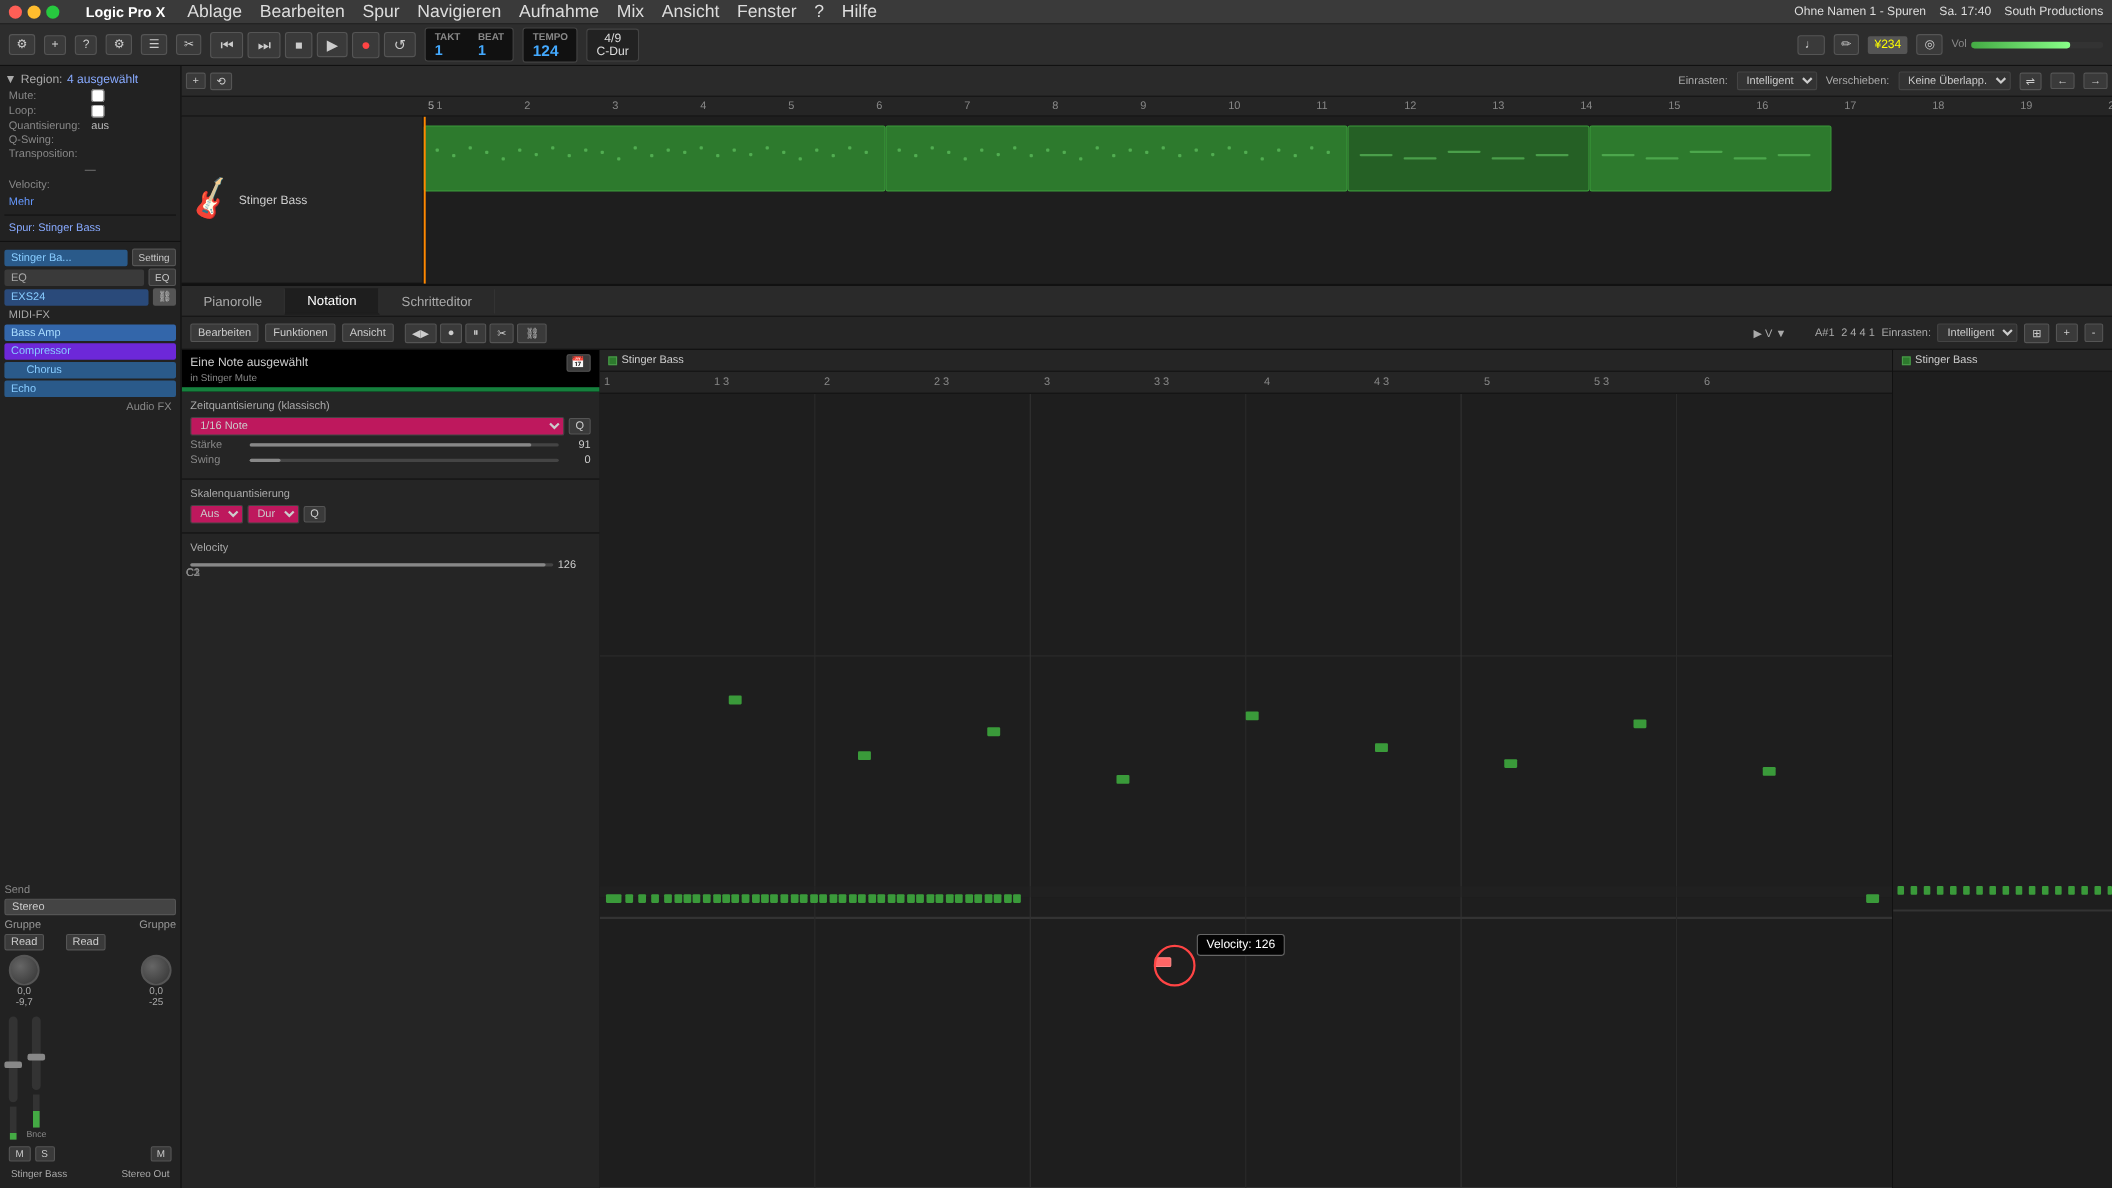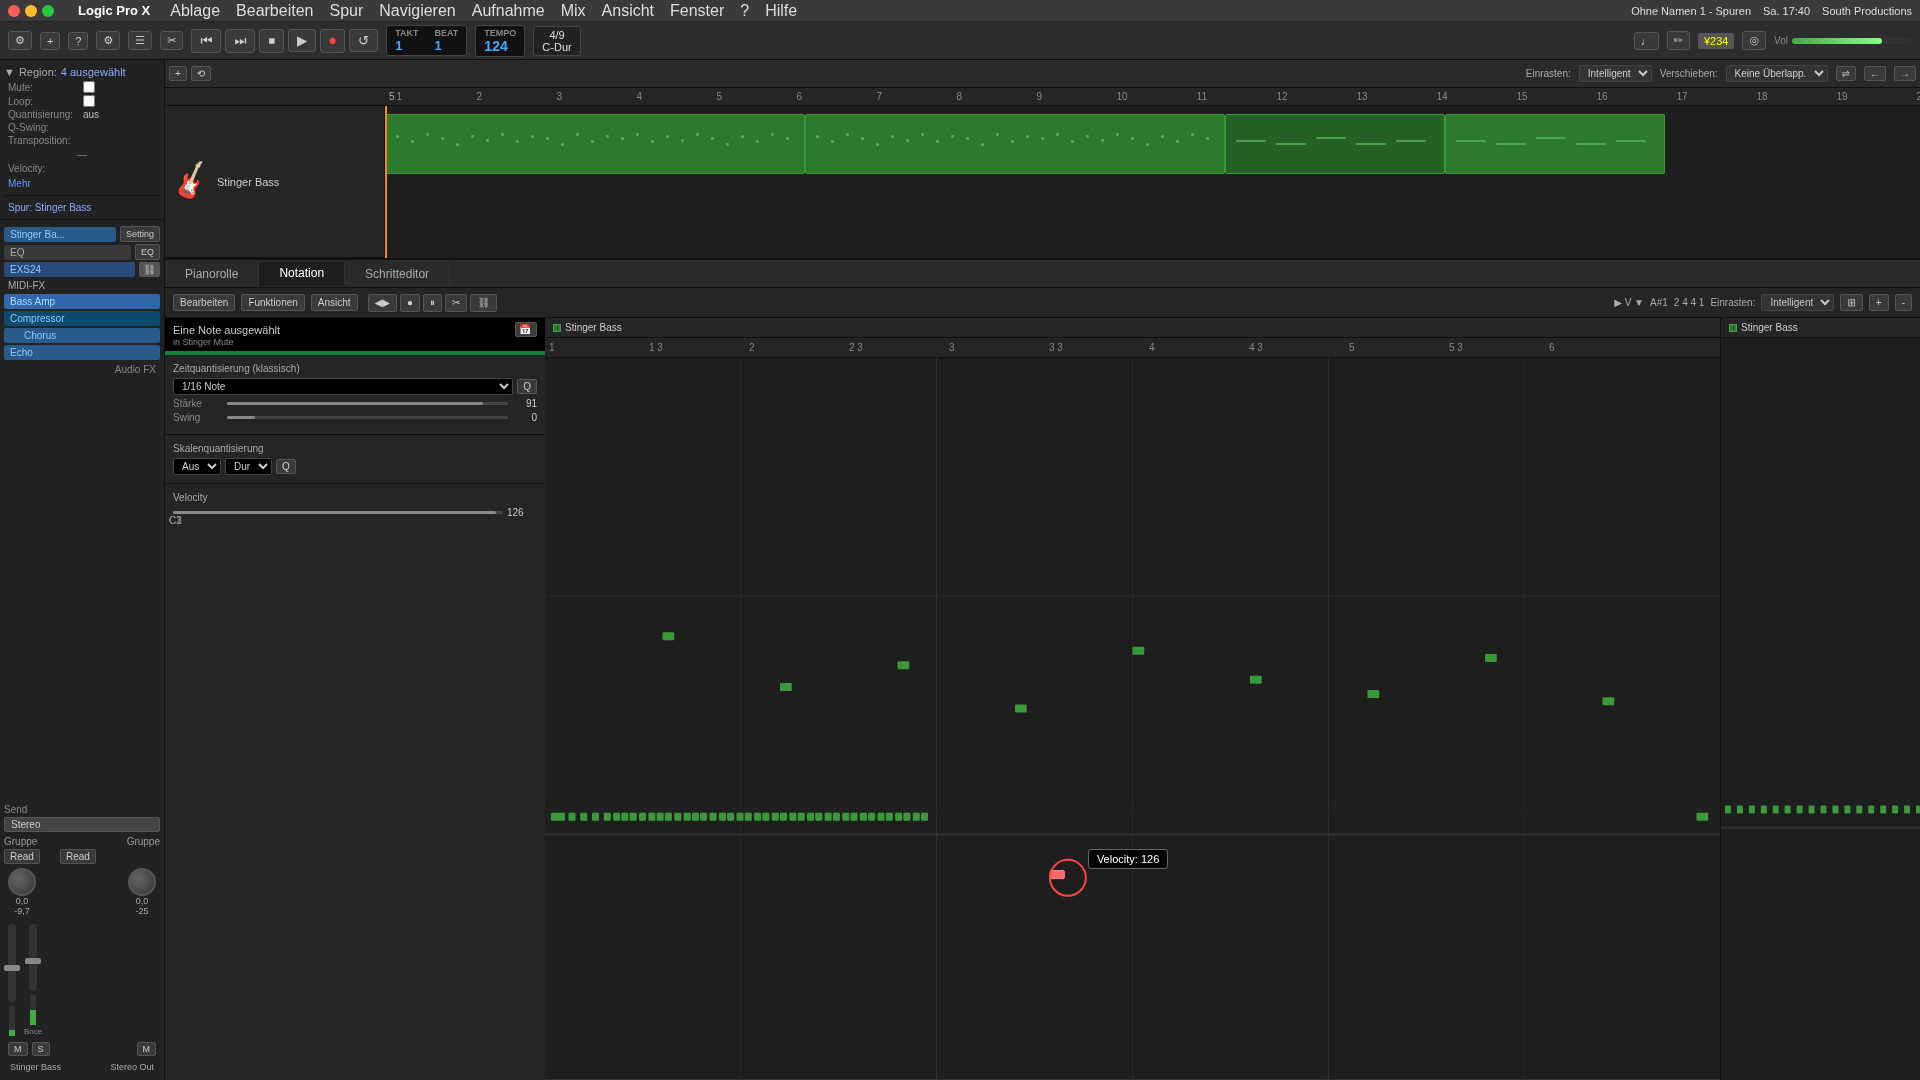--- a/index.html
+++ b/index.html
@@ -39,21 +39,21 @@
     .region-label { color: #88aaff; }
     .prop-row { display: flex; align-items: center; padding: 1px 4px; font-size: 10px; color: #999; }
     .prop-label { width: 75px; color: #888; }
     .prop-value { color: #bbb; }
     .divider { height: 1px; background: #111; margin: 4px 0; }
     .track-section { padding: 4px; flex: 1; }
     .plugin-row { display: flex; align-items: center; gap: 4px; margin: 2px 0; }
     .plugin-name { background: #2a5a8a; color: #8cf; border-radius: 2px; padding: 2px 6px; font-size: 10px; flex: 1; cursor: pointer; }
     .plugin-btn { background: #3a3a3a; border: 1px solid #555; border-radius: 2px; color: #ccc; padding: 2px 5px; font-size: 9px; cursor: pointer; }
     .plugin-name.bass-amp { background: #3366aa; color: #adf; }
-    .plugin-name.compressor { background: #0c4a6e; color: #8cf; }
+    .plugin-name.compressor { background: #6d28d9; color: #8cf; }
     .plugin-name.chorus { background: #2a5a8a; color: #8cf; padding-left: 20px; }
     .plugin-name.echo { background: #2a5a8a; color: #8cf; }
     .plugin-list-item { color: #aaa; font-size: 10px; padding: 1px 4px; }
     .send-section { padding: 4px; }
     .send-label { color: #888; font-size: 10px; }
     .stereo-btn { background: #444; border: 1px solid #555; border-radius: 2px; color: #ccc; padding: 1px 6px; font-size: 10px; cursor: pointer; margin: 2px 0; }
     .group-row { display: flex; gap: 4px; padding: 2px 0; font-size: 10px; color: #999; }
     .read-btn { background: #3a3a3a; border: 1px solid #555; border-radius: 2px; color: #ccc; padding: 1px 5px; font-size: 10px; cursor: pointer; }
     .knob-row { display: flex; gap: 8px; padding: 4px; align-items: center; }
     .knob { width: 28px; height: 28px; background: radial-gradient(circle at 35% 35%, #666, #333); border-radius: 50%; border: 2px solid #555; cursor: pointer; display: flex; align-items: center; justify-content: center; font-size: 8px; color: #999; }
@@ -95,21 +95,21 @@
     .editor-toolbar-right { margin-left: auto; display: flex; align-items: center; gap: 6px; color: #aaa; font-size: 10px; }
     
     
     .piano-roll { flex: 1; display: flex; overflow: hidden; position: relative; }
     .piano-keys { width: 380px; background: #252525; position: relative; flex-shrink: 0; }
     
     .quantize-panel { padding: 8px; border-bottom: 1px solid #111; }
     .qp-title { color: #aaa; font-size: 10px; margin-bottom: 4px; }
     .qp-row { display: flex; align-items: center; gap: 4px; margin: 3px 0; }
     .qp-label { color: #888; font-size: 10px; width: 50px; }
-    .qp-select { background: #000000; border: 1px solid #444; border-radius: 2px; color: #ccc; font-size: 10px; padding: 1px 4px; }
+    .qp-select { background: #be185d; border: 1px solid #444; border-radius: 2px; color: #ccc; font-size: 10px; padding: 1px 4px; }
     .qp-slider { flex: 1; height: 3px; background: #444; border-radius: 2px; position: relative; }
     .qp-slider-fill { height: 100%; background: #888; border-radius: 2px; }
     .qp-val { color: #ccc; font-size: 10px; width: 25px; text-align: right; }
     
     .scale-panel { padding: 8px; border-bottom: 1px solid #111; }
     .sp-title { color: #aaa; font-size: 10px; margin-bottom: 4px; }
     
     .velocity-panel { padding: 8px; }
     .vp-title { color: #aaa; font-size: 10px; margin-bottom: 4px; }
     .vp-slider-row { display: flex; align-items: center; gap: 4px; }
@@ -503,21 +503,21 @@
         <button class="editor-toolbar-btn">Ansicht</button>
         <div style="display:flex;gap:3px;margin-left:4px">
           <button class="editor-toolbar-btn">◀▶</button>
           <button class="editor-toolbar-btn">●</button>
           <button class="editor-toolbar-btn">⏸</button>
           <button class="editor-toolbar-btn">✂</button>
           <button class="editor-toolbar-btn">⛓</button>
         </div>
         <div class="editor-toolbar-right">
           <span>▶ V ▼</span>
-          <span style="">A#1</span>
+          <span style="margin-left:20px">A#1</span>
           <span>2 4 4 1</span>
           <span>Einrasten:</span>
           <select class="tc-select">
             <option>Intelligent</option>
           </select>
           <button class="editor-toolbar-btn">⊞</button>
           <button class="editor-toolbar-btn">+</button>
           <button class="editor-toolbar-btn">-</button>
         </div>
       </div>

